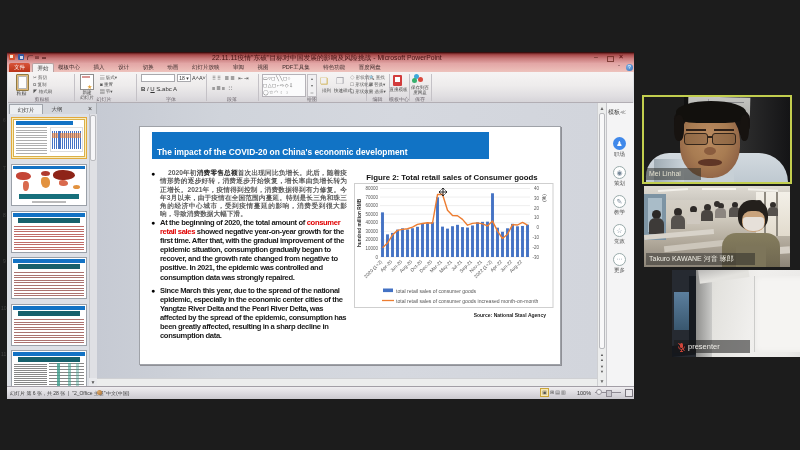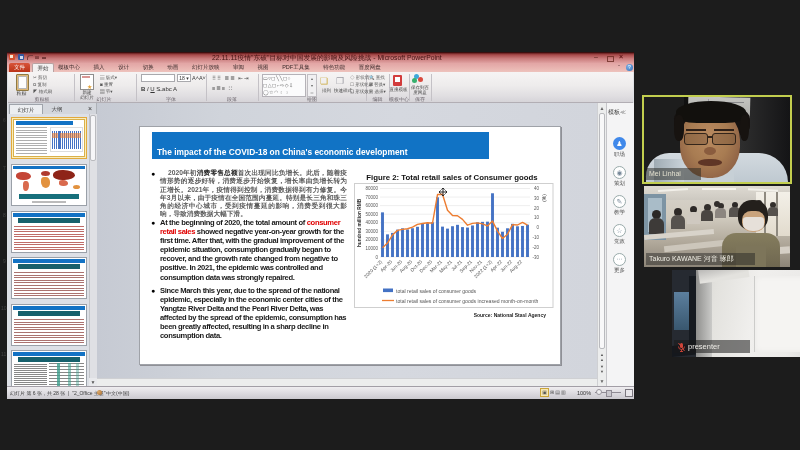--- a/index.html
+++ b/index.html
@@ -174,21 +174,21 @@
 
 <div class="abs" style="left:89px;top:114px;width:8px;height:272px;background:#dfe0e4;border-left:1px solid #c2c4c8;box-sizing:border-box;"></div>
 <div class="abs" style="left:90px;top:115px;width:6px;height:46px;background:#f6f6f8;border:1px solid #b9babe;border-radius:2px;box-sizing:border-box;"></div>
 <div class="abs" style="left:89px;top:378px;width:8px;height:8px;background:#e8e9ec;font-size:5px;line-height:8px;text-align:center;color:#555;">▼</div>
 
 <div class="abs" id="mainarea" style="left:97px;top:103px;width:500px;height:275px;background:linear-gradient(90deg,#c6cad3 0%,#d0d4db 25%,#d5d8df 60%,#d2d5dc 100%);"></div>
 
 <div class="abs" id="slide" style="left:139px;top:126px;width:422px;height:239px;background:#fff;border:1px solid #9fa2a8;box-shadow:1px 1px 0 #8f9096;box-sizing:border-box;"></div>
 
 <div class="abs" style="left:152px;top:132px;width:337px;height:27px;background:#1173c5;"></div>
-<div class="abs" style="left:157px;top:146px;width:332px;height:12px;font-size:8.4px;line-height:12px;font-weight:bold;color:#ffffff;white-space:nowrap;">The impact of the COVID-18 on China's economic development</div>
+<div class="abs" style="left:157px;top:146px;width:332px;height:12px;font-size:8.4px;line-height:12px;font-weight:bold;color:#ffffff;white-space:nowrap;">The impact of the COVID-20 on China's economic development</div>
 
 <div class="abs" style="left:151px;top:170px;width:7px;height:8px;font-size:7px;color:#000;">●</div>
 <div class="abs" style="left:160px;top:169px;width:187px;height:51px;font-size:6.7px;line-height:8.3px;color:#5a5a5a;text-align:justify;text-indent:8px;font-weight:bold;">2020年初<span style="color:#1a1a1a;">消费零售总额</span>首次出现同比负增长。此后，随着疫情形势的逐步好转，消费逐步开始恢复，增长率由负增长转为正增长。2021年，疫情得到控制，消费数据得到有力修复。今年3月以来，由于疫情在全国范围内蔓延。特别是长三角和珠三角的经济中心城市，受到疫情蔓延的影响，消费受到很大影响，导致消费数据大幅下滑。</div>
 
 <div class="abs" style="left:151px;top:219px;width:7px;height:8px;font-size:7px;color:#000;">●</div>
 <div class="abs" style="left:160px;top:218px;width:188px;height:66px;font-size:7.6px;line-height:9.1px;color:#1a1a1a;font-weight:bold;letter-spacing:-0.35px;">At the beginning of 2020, the total amount of <b style="color:#e00000;">consumer retail sales</b> showed negative year-on-year growth for the first time. After that, with the gradual improvement of the epidemic situation, consumption gradually began to recover, and the growth rate changed from negative to positive. In 2021, the epidemic was controlled and consumption data was strongly repaired.</div>
 
 <div class="abs" style="left:151px;top:287px;width:7px;height:8px;font-size:7px;color:#000;">●</div>
 <div class="abs" style="left:160px;top:286px;width:188px;height:57px;font-size:7.6px;line-height:9.1px;color:#1a1a1a;font-weight:bold;letter-spacing:-0.35px;">Since March this year, due to the spread of the national epidemic, especially in the economic center cities of the Yangtze River Delta and the Pearl River Delta, was affected by the spread of the epidemic, consumption has been greatly affected, <b>resulting in a sharp decline in consumption data.</b></div>
 

